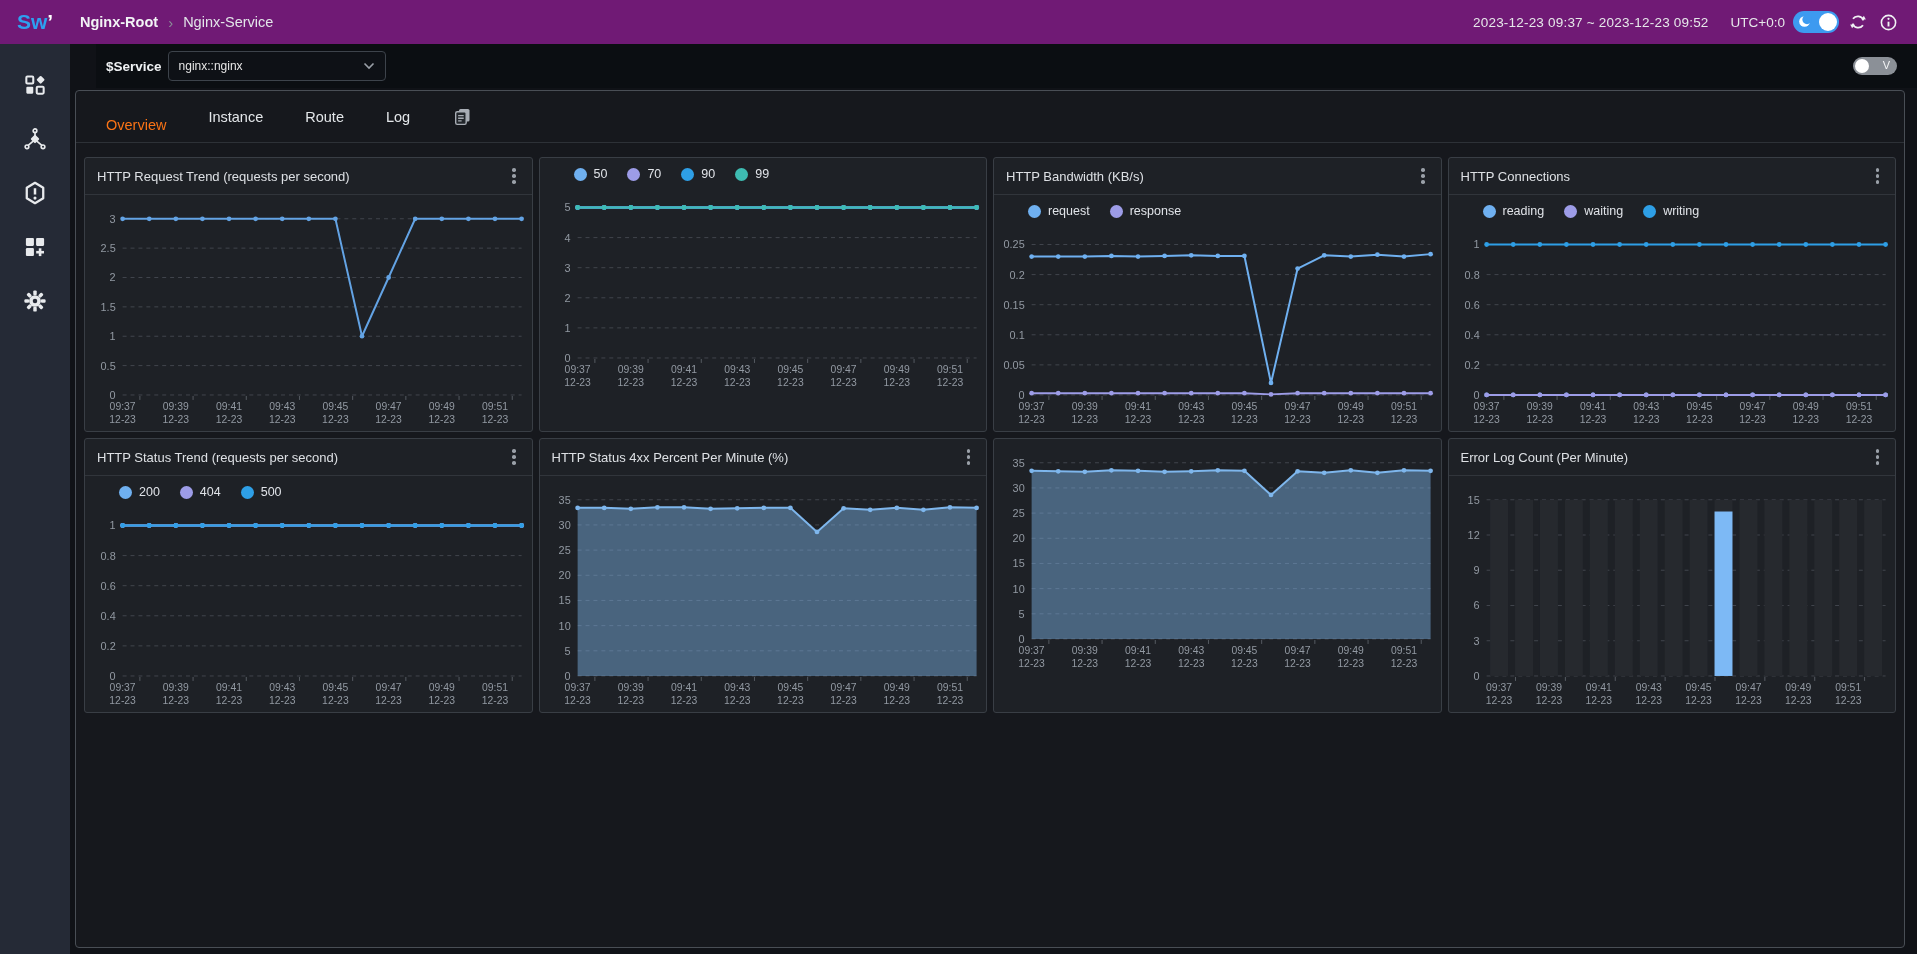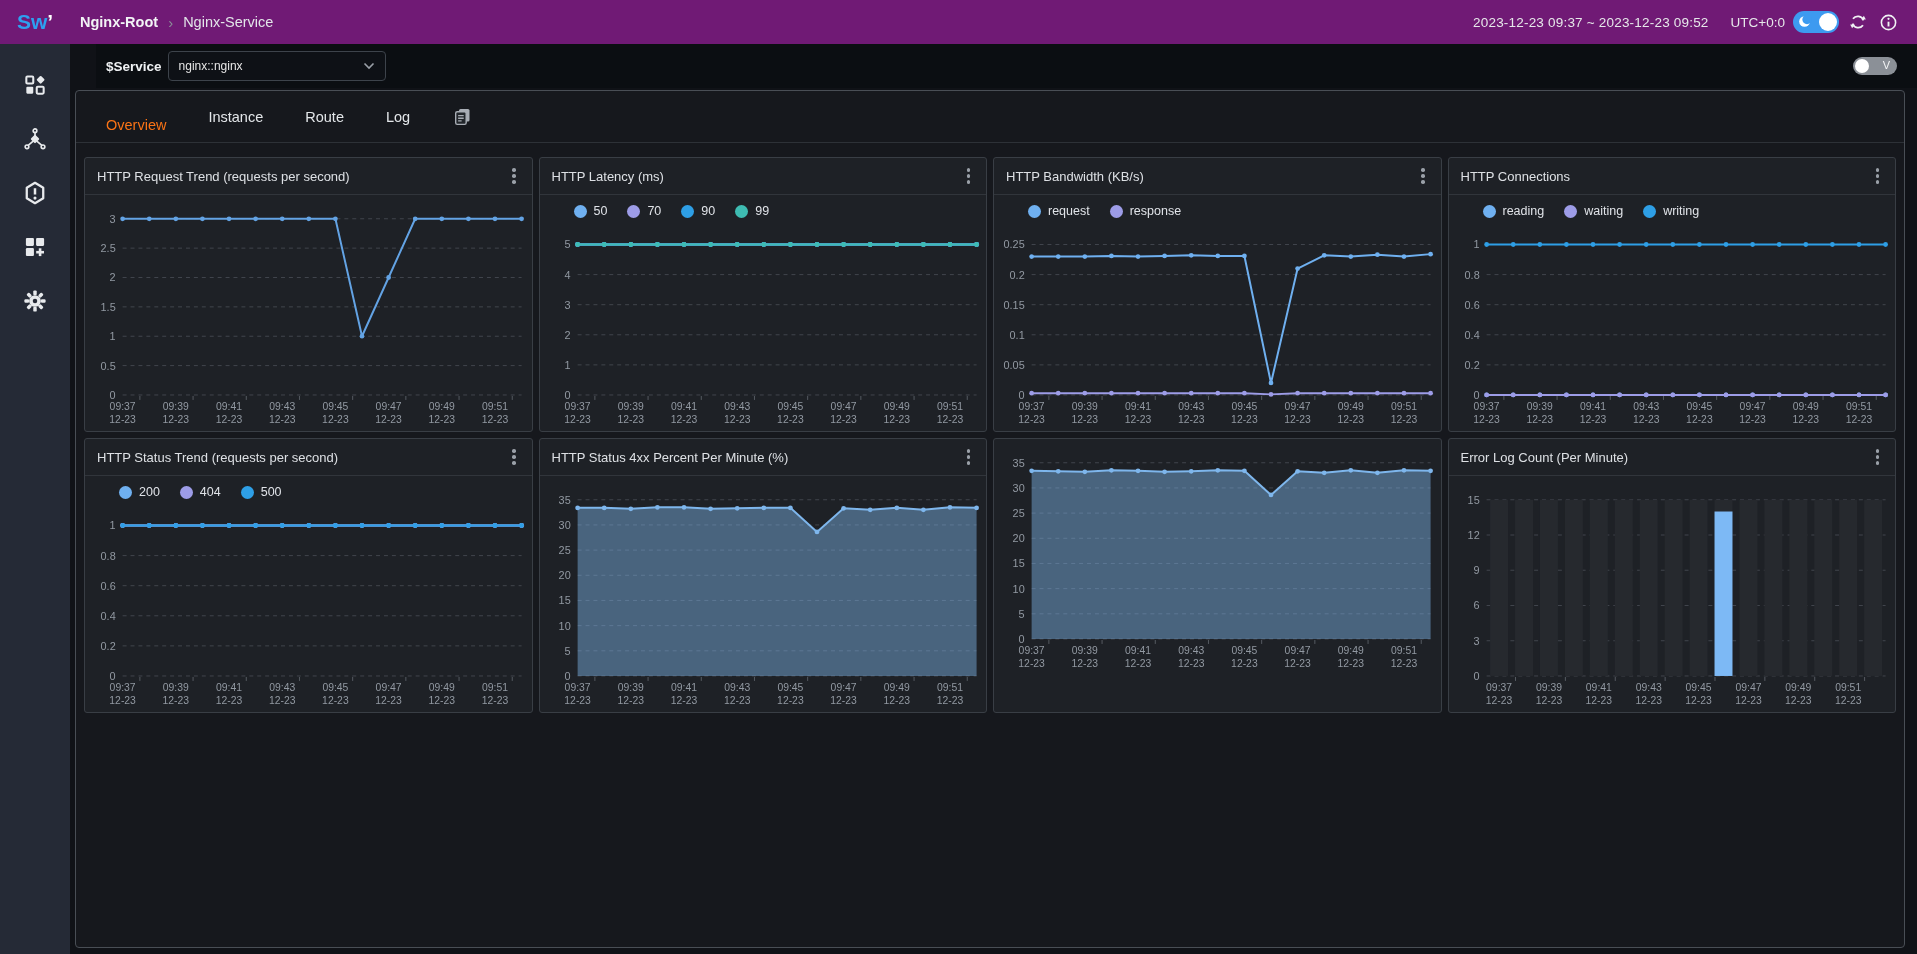--- a/index.html
+++ b/index.html
@@ -272,28 +272,20 @@
               <circle cx="306.6666666666667" cy="83.33333333333334" r="2.4" fill="#63a3e4"></circle>
               <circle cx="333.53333333333336" cy="24" r="2.4" fill="#63a3e4"></circle>
               <circle cx="360.4" cy="24" r="2.4" fill="#63a3e4"></circle>
               <circle cx="387.26666666666665" cy="24" r="2.4" fill="#63a3e4"></circle>
               <circle cx="414.1333333333333" cy="24" r="2.4" fill="#63a3e4"></circle>
               <circle cx="441" cy="24" r="2.4" fill="#63a3e4"></circle>
             </svg>
           </div>
         </div>
         <div class="card">
-          <div class="card-header">
-            <span class="card-title">HTTP Latency (ms)</span>
-            <div class="kebab">
-              <i></i>
-              <i></i>
-              <i></i>
-            </div>
-          </div>
           <div class="card-body">
             <div class="legend">
               <span class="legend-item">
                 <span class="dot" style="background: rgb(111, 176, 240);"></span>
                 <span class="lbl">50</span>
               </span>
               <span class="legend-item">
                 <span class="dot" style="background: rgb(157, 156, 231);"></span>
                 <span class="lbl">70</span>
               </span>

